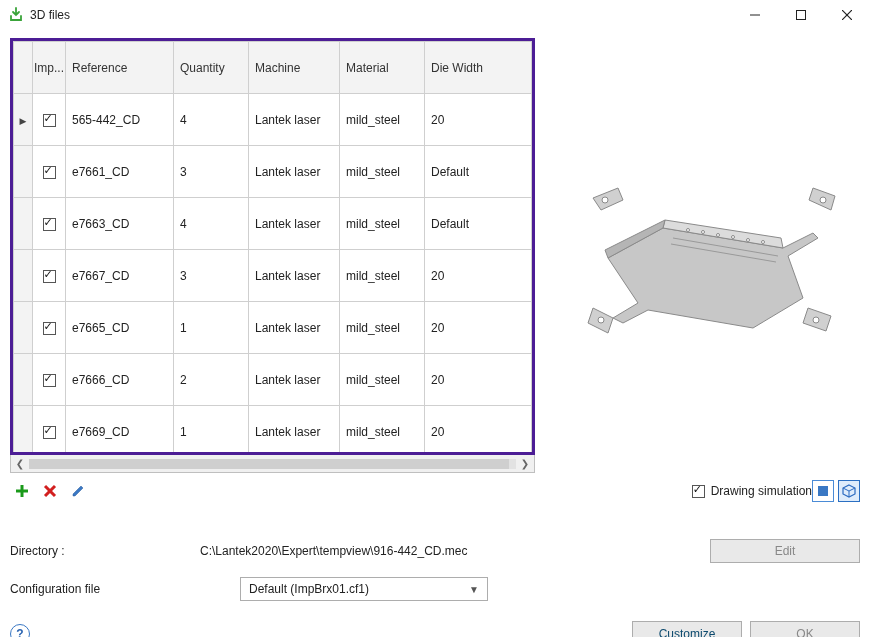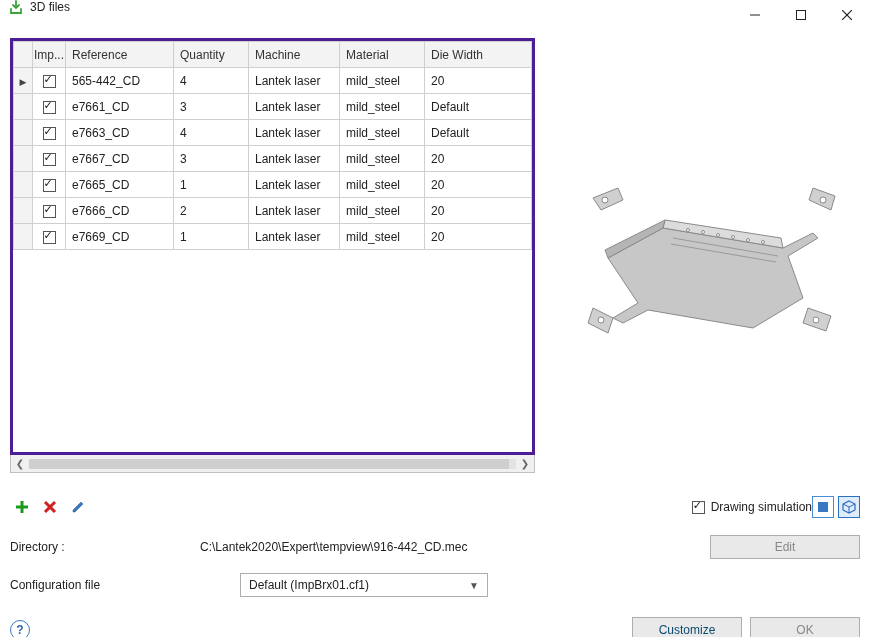--- a/index.html
+++ b/index.html
@@ -17,21 +17,21 @@
     width: 870px;
     height: 637px;
     display: flex;
     flex-direction: column;
     box-sizing: border-box;
   }
   
   .titlebar {
     height: 30px;
     display: flex;
-    align-items: flex-start;
+    align-items: center;
     padding: 0 0 0 8px;
   }
   .titlebar .app-icon {
     width: 16px; height: 16px;
     margin-right: 6px;
   }
   .titlebar .title-text {
     flex: 0 0 auto;
   }
   .titlebar .spacer { flex: 1; }
@@ -68,21 +68,21 @@
     position: relative;
     background: #fff;
   }
   table.grid {
     border-collapse: collapse;
     width: 100%;
     table-layout: fixed;
   }
   table.grid th, table.grid td {
     border: 1px solid #cfcfcf;
-    padding: 4px 6px;
+    padding: 17px 6px;
     font-size: 12px;
     height: 17px;
     overflow: hidden;
     white-space: nowrap;
     text-overflow: ellipsis;
     text-align: left;
   }
   table.grid th {
     background: #f3f3f3;
     font-weight: normal;
@@ -146,21 +146,21 @@
     background: #ffffff;
     display: flex;
     align-items: center;
     justify-content: center;
   }
 
   
   .midrow {
     display: flex;
     align-items: center;
-    margin-top: 22px;
+    margin-top: 6px;
     height: 24px;
   }
   .midrow .tbtn {
     width: 22px; height: 22px;
     border: 1px solid transparent;
     display: flex; align-items: center; justify-content: center;
     margin-right: 4px;
   }
   .midrow .spacer { flex: 1; }
   .draw-sim { display: flex; align-items: center; gap: 6px; margin-left: 10px; }
@@ -170,21 +170,21 @@
     border: 1px solid #4a8bd6;
     display:flex; align-items:center; justify-content:center;
     background: #fff;
   }
   .view-toggle .vbtn.active {
     background: #deecfb;
     border-color: #2b6fc2;
   }
 
   
-  .form-area { margin-top: 16px; }
+  .form-area { margin-top: 36px; }
   .form-row {
     display: flex;
     align-items: center;
     margin-bottom: 14px;
   }
   .form-row .lbl { width: 190px; }
   .form-row .val { flex: 1; }
   .btn {
     min-width: 100px;
     height: 24px;

